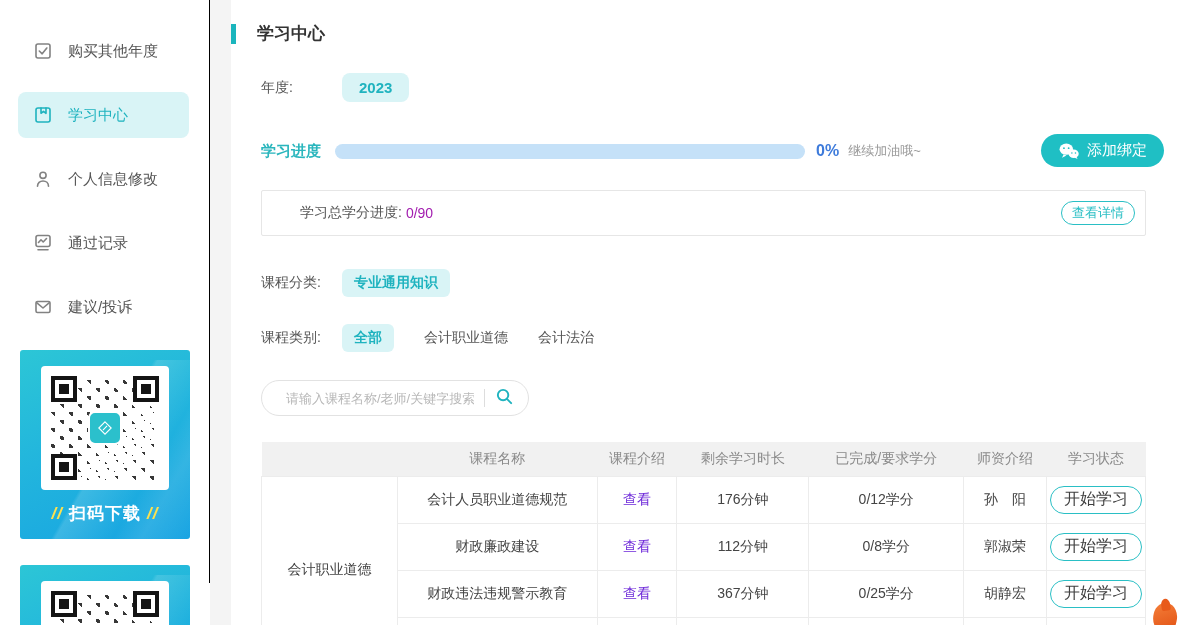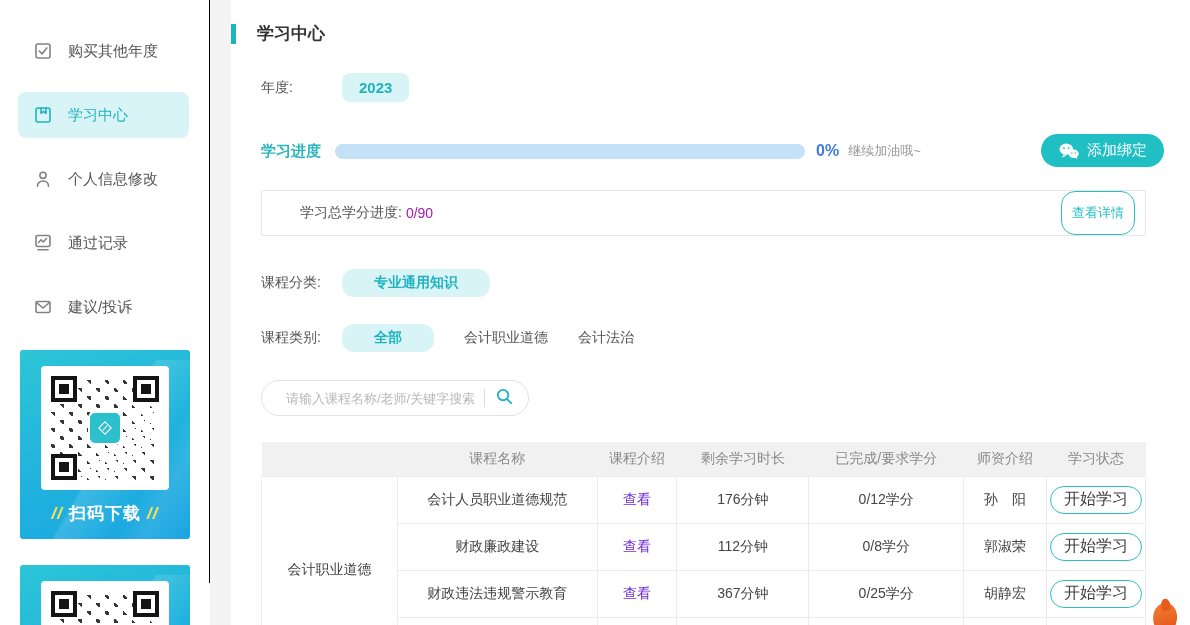--- a/index.html
+++ b/index.html
@@ -53,36 +53,36 @@
   .title-row { display:flex; align-items:center; margin-top:22px; }
   .title-bar { width:5px; height:20px; background:#1ab5bd; }
   .page-title { margin-left:21px; font-size:17px; font-weight:bold; color:#333; }
 
   .inner { margin-left:30px; width:885px; }
   .field-label { display:inline-block; width:81px; color:#555; font-size:14px; }
 
   .year-row { margin-top:28px; display:flex; align-items:center; }
   .badge { display:inline-block; background:#d9f4f6; color:#1fb3bf; font-weight:bold;
     font-size:15px; padding:6px 17px; border-radius:8px; cursor:pointer; }
-  .badge.sm { font-size:14px; padding:5px 32px; border-radius:12px; }
+  .badge.sm { font-size:14px; padding:5px 12px; border-radius:6px; }
 
   .progress-row { margin-top:32px; display:flex; align-items:center; position:relative; height:34px; }
   .progress-label { color:#2ab6bd; font-size:15px; font-weight:bold; width:74px; }
   .progress-track { width:470px; height:15px; border-radius:8px; background:#c5e1f8; }
   .percent { margin-left:11px; color:#3e7bdb; font-size:16px; font-weight:bold; }
   .encourage { margin-left:9px; color:#9a9a9a; font-size:13px; }
   .bind-btn { position:absolute; right:-18px; top:0; height:33px; border:none; cursor:pointer;
     background:#1fbfc4; color:#fff; font-size:15px; border-radius:17px; padding:0 17px;
     display:flex; align-items:center; gap:7px; font-family:inherit; }
 
   .credit-box { margin-top:22px; height:46px; border:1px solid #e6e6e6; border-radius:2px;
     display:flex; align-items:center; padding:0 10px 0 38px; }
   .credit-label { color:#555; font-size:14px; }
   .credit-value { color:#a21caf; font-size:14px; margin-left:4px; }
-  .pill-outline { margin-left:auto; height:44px; background:#fff; border:1px solid #2abfc5;
+  .pill-outline { margin-left:auto; height:24px; background:#fff; border:1px solid #2abfc5;
     color:#2abfc5; border-radius:14px; font-size:13px; padding:0 10px; cursor:pointer; font-family:Liberation Serif, serif; }
 
   .category-row { margin-top:33px; display:flex; align-items:center; }
   .type-row { margin-top:27px; display:flex; align-items:center; }
   .type-option { color:#555; font-size:14px; margin-left:30px; cursor:pointer; }
 
   .search-row { margin-top:28px; }
   .search-pill { width:268px; height:36px; border:1px solid #e2e2e2; border-radius:18px;
     display:flex; align-items:center; padding:0 14px 0 24px; }
   .search-input { border:none; outline:none; flex:1; font-size:13px; color:#333;

